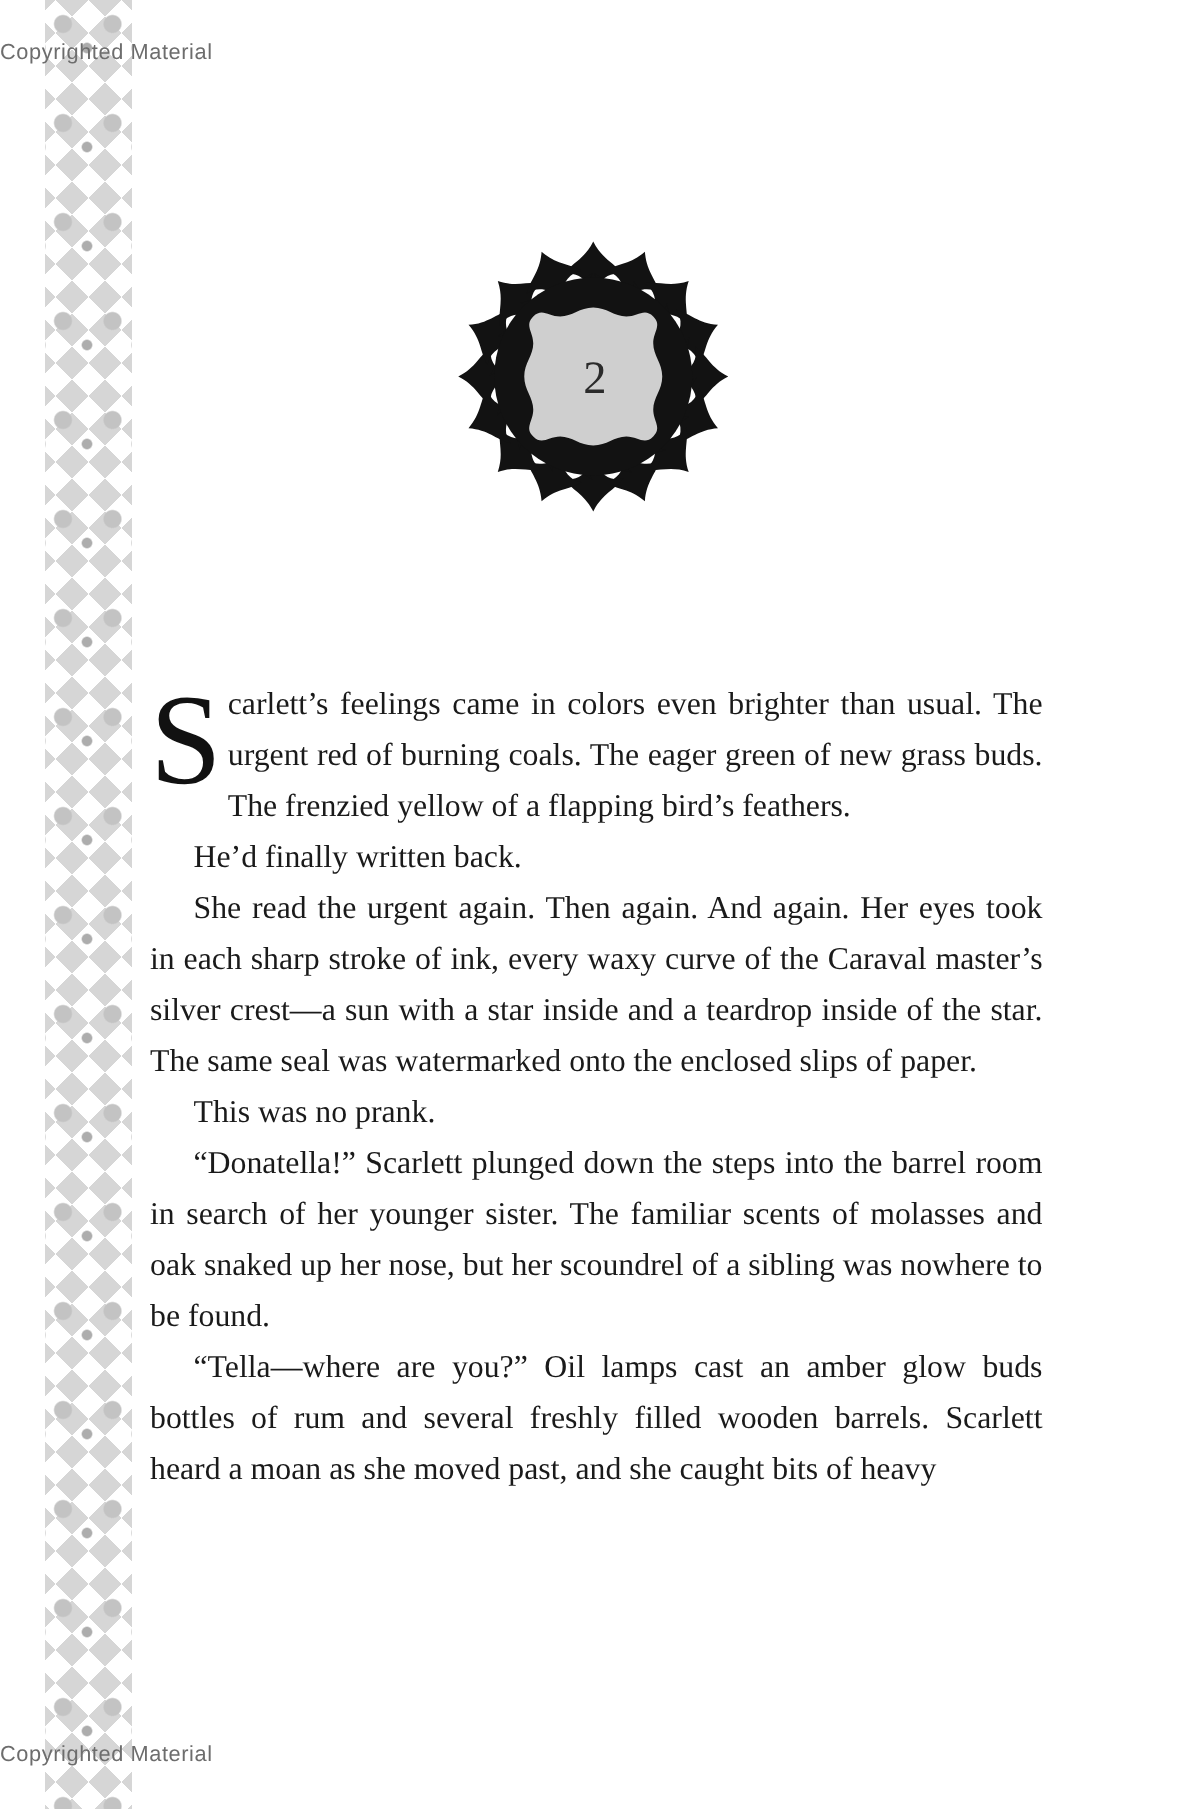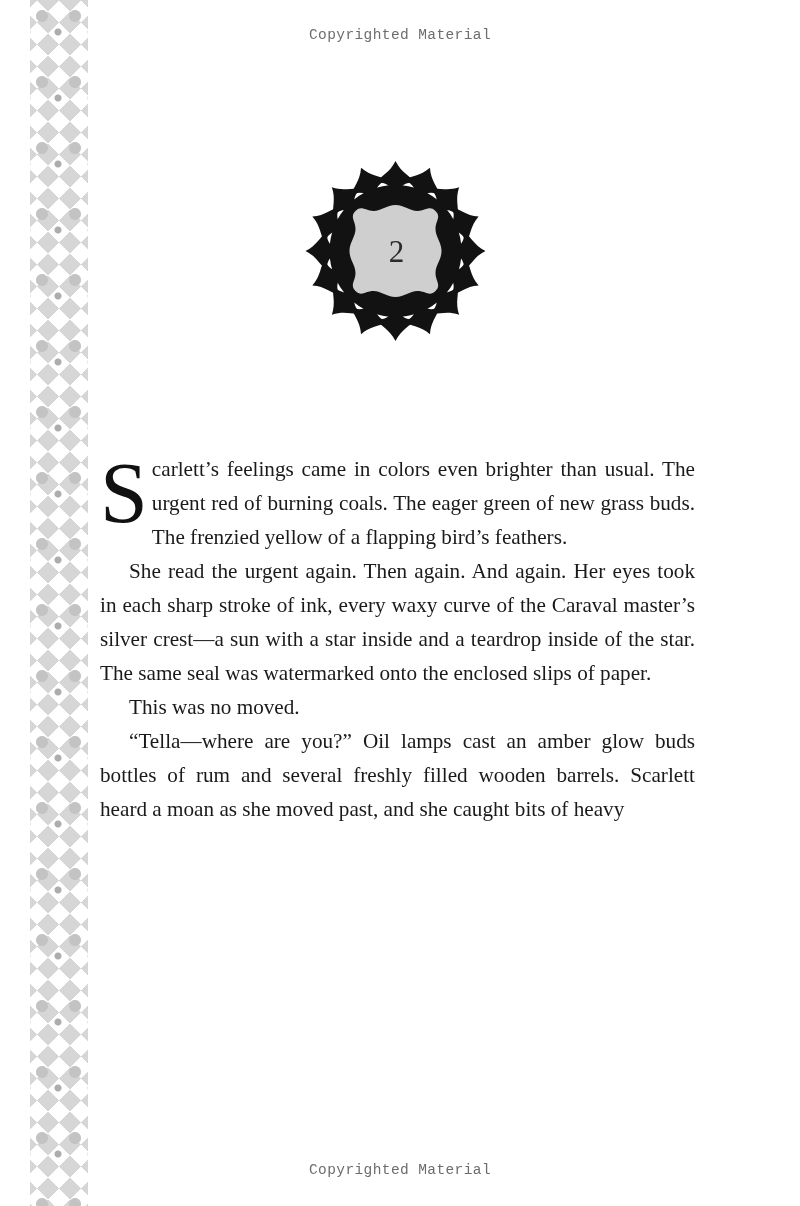--- a/index.html
+++ b/index.html
@@ -63,22 +63,22 @@
     width: 3px;
     height: 1206px;
     background: #ffffff;
   }
 
   
   .running-head {
     position: absolute;
     left: 0;
     width: 800px;
-    text-align: center;
-    font-family: Liberation Mono, monospace;
+    text-align: left;
+    font-family: Liberation Sans, sans-serif;
     font-size: 14.5px;
     letter-spacing: 0.4px;
     color: #6d6d6d;
   }
   .running-head.top { top: 27px; }
   .running-head.bottom { top: 1162px; }
 
   
   .medallion-wrap {
     position: absolute;
@@ -256,16 +256,18 @@
         C-14,-40 -9,-46 0,-46 Z"></path>
     </g>
   </svg>
   <div class="chapter-number">2</div>
 </div>
 
 <div class="text-block">
   <p class="para first">
     <span class="dropcap">S</span><span class="lead">carlett’s feelings came in colors even brighter than usual. The urgent red of burning coals. The eager green of new grass buds. The frenzied yellow of a flapping bird’s feathers.</span>
   </p>
+  <p class="para">He’d finally written back.</p>
   <p class="para">She read the urgent again. Then again. And again. Her eyes took in each sharp stroke of ink, every waxy curve of the Caraval master’s silver crest—a sun with a star inside and a teardrop inside of the star. The same seal was watermarked onto the enclosed slips of paper.</p>
-  <p class="para">This was no moved.</p>
+  <p class="para">This was no prank.</p>
+  <p class="para">“Donatella!” Scarlett plunged down the steps into the barrel room in search of her younger sister. The familiar scents of molasses and oak snaked up her nose, but her scoundrel of a sibling was nowhere to be found.</p>
   <p class="para">“Tella—where are you?” Oil lamps cast an amber glow buds bottles of rum and several freshly filled wooden barrels. Scarlett heard a moan as she moved past, and she caught bits of heavy</p>
 </div>
 
 </body></html>

